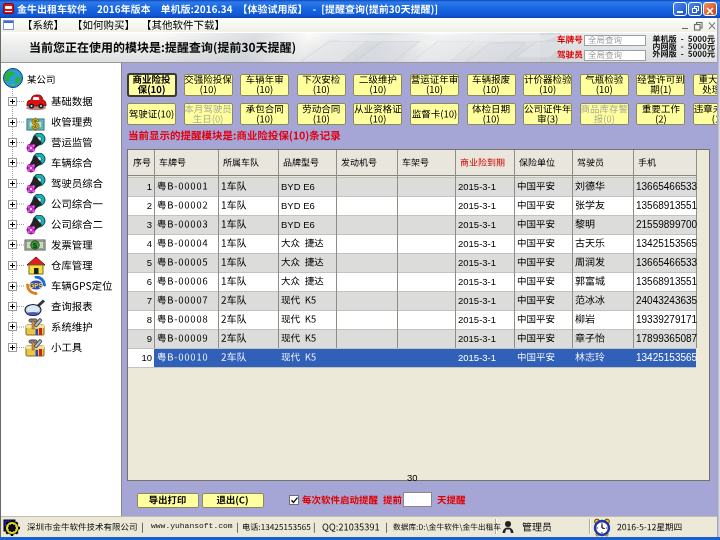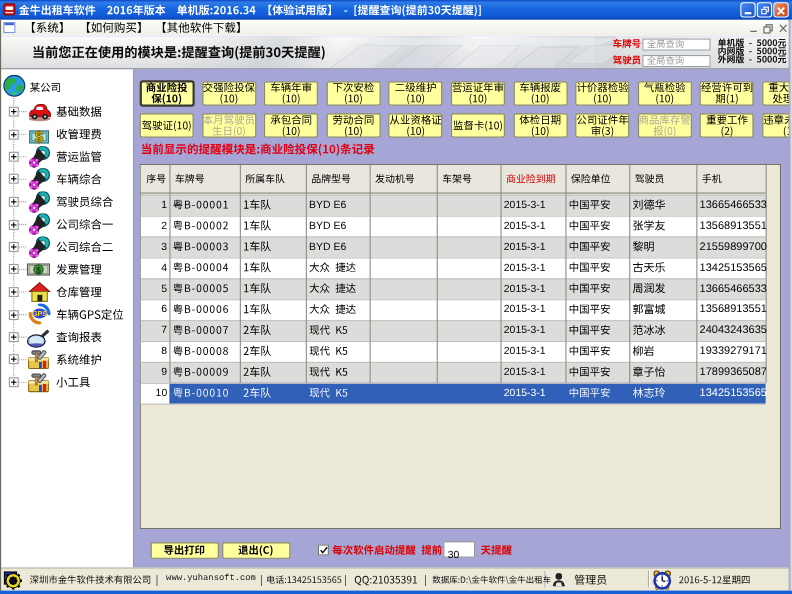--- a/index.html
+++ b/index.html
@@ -310,21 +310,21 @@
 <div class="abs" style="left:128px;top:347.5px;width:24px;height:19px;font:9.5px 'Liberation Sans';color:#000;text-align:right;line-height:19px">10</div>
 <div class="abs" style="left:458px;top:347.5px;height:19px;font:9.5px 'Liberation Sans';color:#fff;line-height:19px">2015-3-1</div>
 <div class="abs" style="left:636px;top:347.5px;height:19px;font:10px 'Liberation Sans';color:#fff;line-height:19px">13425153565</div>
 <div class="abs" style="left:137px;top:492.5px;width:62px;height:15px;background:#ffff9e;border:1px solid #8a8a62;border-radius:2px"></div>
 <div class="abs" style="left:202px;top:492.5px;width:62px;height:15px;background:#ffff9e;border:1px solid #8a8a62;border-radius:2px"></div>
 <div class="abs" style="left:289px;top:495px;width:10px;height:10px;background:#fff;border:1px solid #707070"></div>
 <svg class="abs" style="left:290px;top:496px" width="9" height="9" viewBox="0 0 9 9">
       <path d="M1.5 4.2 L3.4 6.4 L7.5 1.6" fill="none" stroke="#111" stroke-width="1.4"></path>
     </svg>
 <div class="abs" style="left:403px;top:492px;width:29px;height:15px;background:#fff;border:1px solid #888"></div>
-<div class="abs" style="left:407px;top:499px;font:9.5px 'Liberation Sans';color:#000">30</div>
+<div class="abs" style="left:407px;top:472px;font:9.5px 'Liberation Sans';color:#000">30</div>
 <div class="abs" style="left:0;top:516px;width:720px;height:21px;background:#ece9d8;border-top:1px solid #c0bcae"></div>
 <svg class="abs" style="left:3px;top:519px" width="18" height="18" viewBox="0 0 18 18">
       <rect x="1" y="1" width="11" height="11" fill="#1828c8" stroke="#000"></rect>
       <g transform="translate(9,9)">
         <circle r="6.2" fill="#e8d820" stroke="#000" stroke-width="1.2"></circle>
         <circle r="2.6" fill="#222"></circle>
         <g stroke="#000" stroke-width="2.4">
           <line x1="0" y1="0" x2="8.0" y2="0.0"></line>
           <line x1="0" y1="0" x2="5.7" y2="5.7"></line>
           <line x1="0" y1="0" x2="0.0" y2="8.0"></line>

